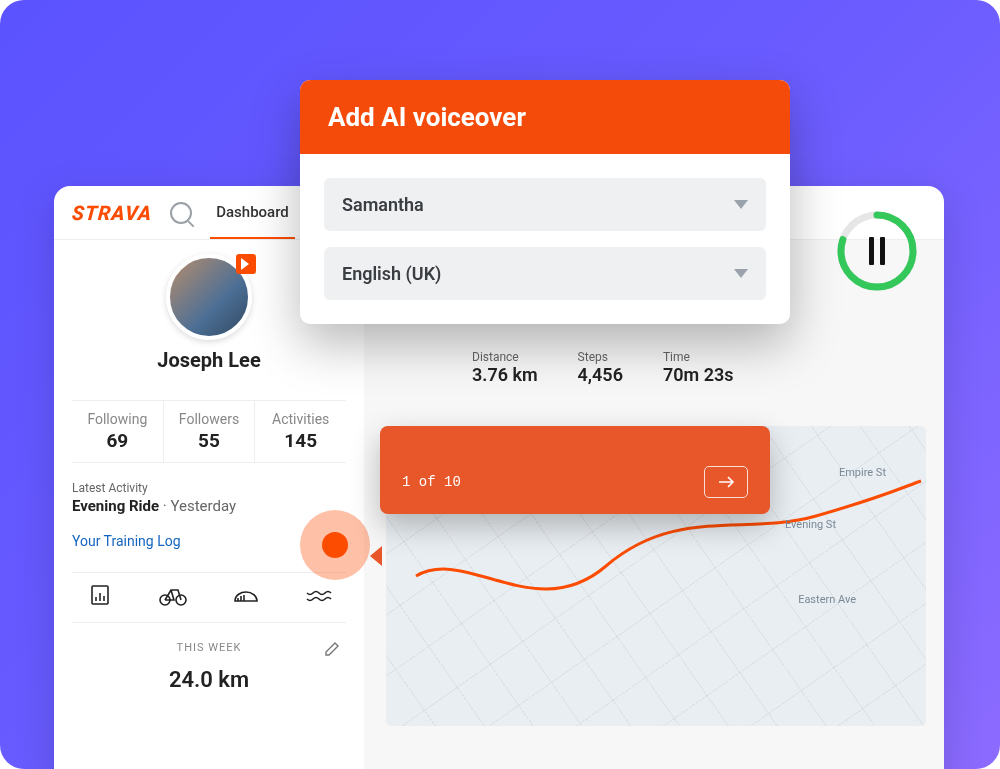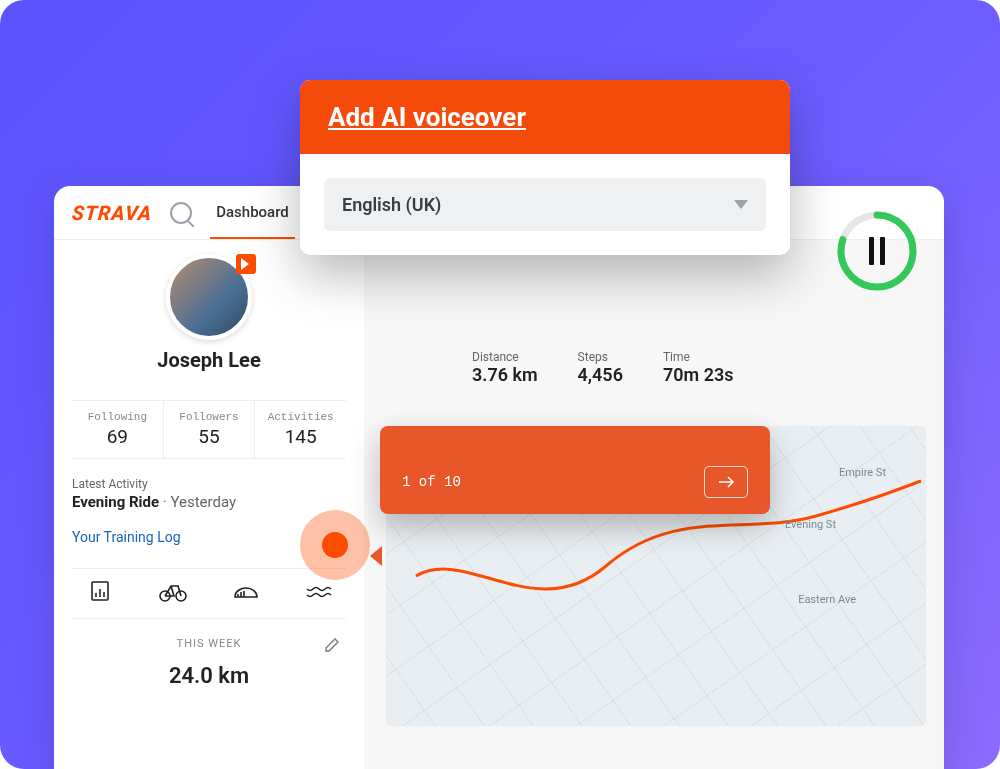--- a/index.html
+++ b/index.html
@@ -40,22 +40,22 @@
   .dash-body { display:flex; height: calc(100% - 54px); }
   .side { width: 310px; padding: 14px 18px; }
   .avatar-wrap { position:relative; width:86px; height:86px; margin: 0 auto 8px; }
   .avatar { width:86px; height:86px; border-radius:50%; background: linear-gradient(135deg,#b68d6d 0%,#4d6f95 60%,#2f4862 100%); border:4px solid #fff; box-shadow:0 2px 6px rgba(0,0,0,.15);}
   .avatar-badge { position:absolute; top:0; right:-4px; width:20px; height:20px; background:#fc4c02; border-radius:3px; }
   .avatar-badge::after { content:''; position:absolute; left:5px; top:4px; width:0; height:0; border-left:8px solid #fff; border-top:6px solid transparent; border-bottom:6px solid transparent; }
   .uname { text-align:center; font-size:20px; font-weight:700; color:#222; margin-bottom:28px; }
   .stats { display:flex; border-top:1px solid #eee; border-bottom:1px solid #eee; }
   .stat { flex:1; text-align:center; padding:10px 0; }
   .stat + .stat { border-left:1px solid #eee; }
-  .stat-l { font-size:11px; color:#888; margin-bottom:2px;font-family:Liberation Mono, monospace; }
-  .stat-v { font-size:19px; font-weight:400; color:#222; }
+  .stat-l { font-size:14px; color:#888; margin-bottom:2px; }
+  .stat-v { font-size:19px; font-weight:700; color:#222; }
   .la-label { font-size:12px; color:#666; margin-top:18px; }
   .la-title { font-size:15px; font-weight:700; color:#222; margin-top:2px; }
   .la-when { font-weight:400; color:#666; }
   .tlog { color:#1565c0; font-size:14px; margin-top:18px; display:inline-block; }
 
   .filter-row { display:flex; gap:18px; border-top:1px solid #eee; border-bottom:1px solid #eee; margin-top:22px; padding:10px 0; }
   .filter-row .fic { flex:1; text-align:center; font-size:22px; color:#222; }
 
   .week { margin-top:18px; position:relative; }
   .week-l { text-align:center; font-size:11px; letter-spacing:1px; color:#888; text-transform:uppercase; }
@@ -94,21 +94,21 @@
   .tip::before { content:''; position:absolute; left:-10px; top:120px; width:0; height:0; border-right:12px solid #e7572a; border-top:10px solid transparent; border-bottom:10px solid transparent; }
   .tip-text { font-size:17px; line-height:1.5; }
   .tip-bold { font-weight:700; }
   .tip-footer { display:flex; justify-content:space-between; align-items:center; margin-top:20px; }
   .tip-step { font-size:14px;font-family:Liberation Mono, monospace; }
   .tip-next { width:44px; height:32px; border:1.5px solid rgba(255,255,255,.8); border-radius:5px; display:flex; align-items:center; justify-content:center; }
   .tip-next svg { stroke:#fff; }
 
   
   .modal { position:absolute; left:300px; top:80px; width:490px; background:#fff; border-radius:10px; box-shadow:0 20px 50px rgba(0,0,0,.28); overflow:hidden; }
-  .modal-head { background:#f54b0a; color:#fff; padding:22px 28px; font-size:26px; font-weight:700;text-decoration:underline; }
+  .modal-head { background:#f54b0a; color:#fff; padding:22px 28px; font-size:26px; font-weight:700; }
   .modal-body { padding:24px; display:flex; flex-direction:column; gap:16px; }
   .dropdown { background:#eff0f1; border-radius:6px; padding:16px 18px; display:flex; justify-content:space-between; align-items:center; color:#3a3e42; font-size:18px; font-weight:600; }
   .dropdown .caret { width:0; height:0; border-left:7px solid transparent; border-right:7px solid transparent; border-top:9px solid #9aa2ab; }
 </style>
 </head>
 <body>
 
 <div class="outer">
 
   <div class="dash">
@@ -234,19 +234,23 @@
             <path d="M2 7h13M11 2l5 5-5 5"></path>
           </svg>
       </div>
     </div>
   </div>
 
   <div class="modal">
     <div class="modal-head">Add AI voiceover</div>
     <div class="modal-body">
       <div class="dropdown">
+        <span>Samantha</span>
+        <span class="caret"></span>
+      </div>
+      <div class="dropdown">
         <span>English (UK)</span>
         <span class="caret"></span>
       </div>
     </div>
   </div>
 
 </div>
 
 </body></html>

